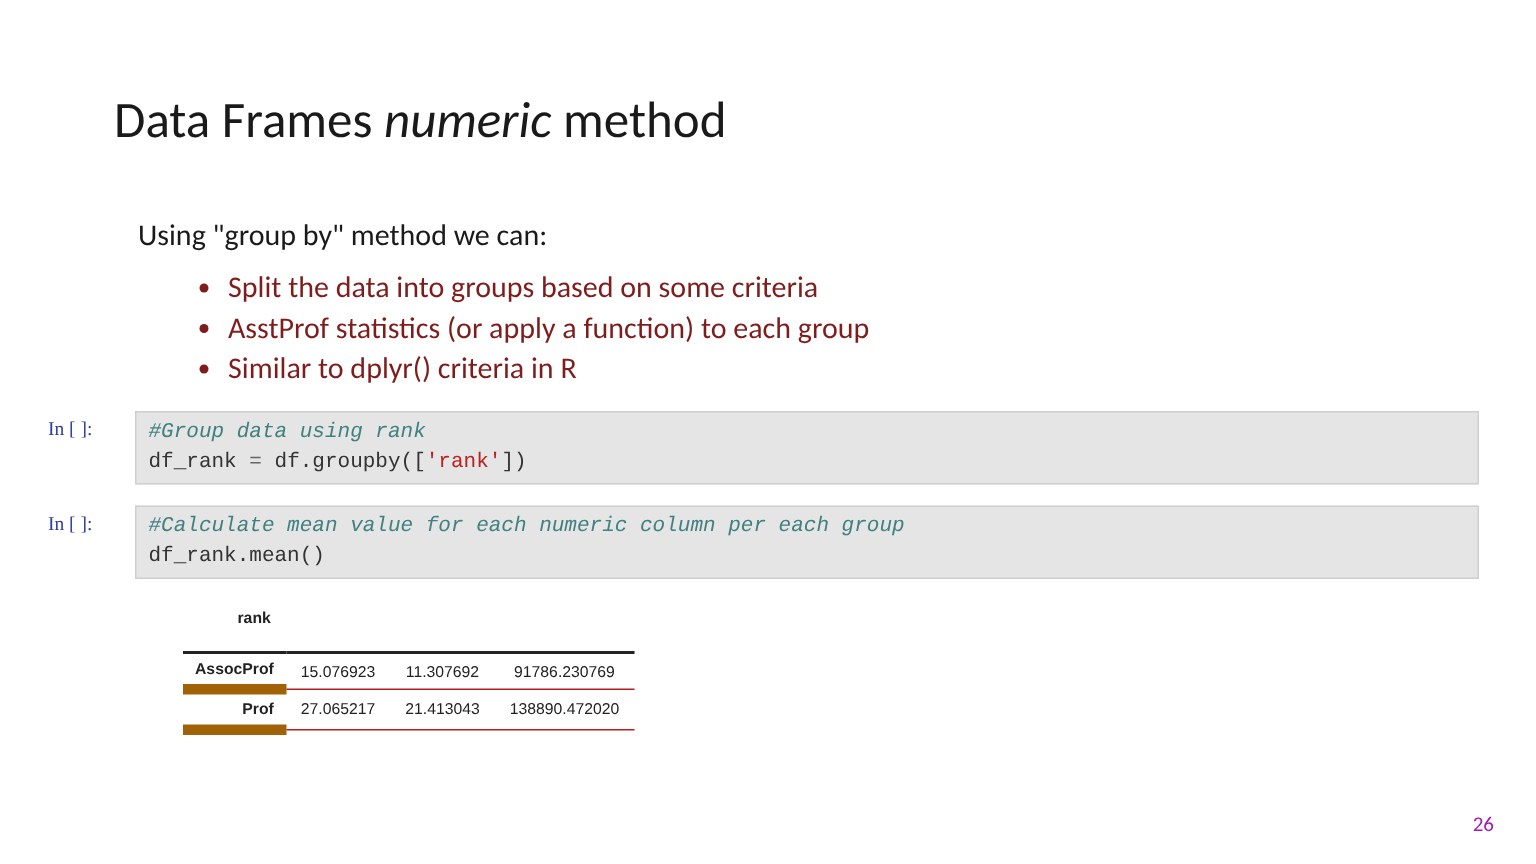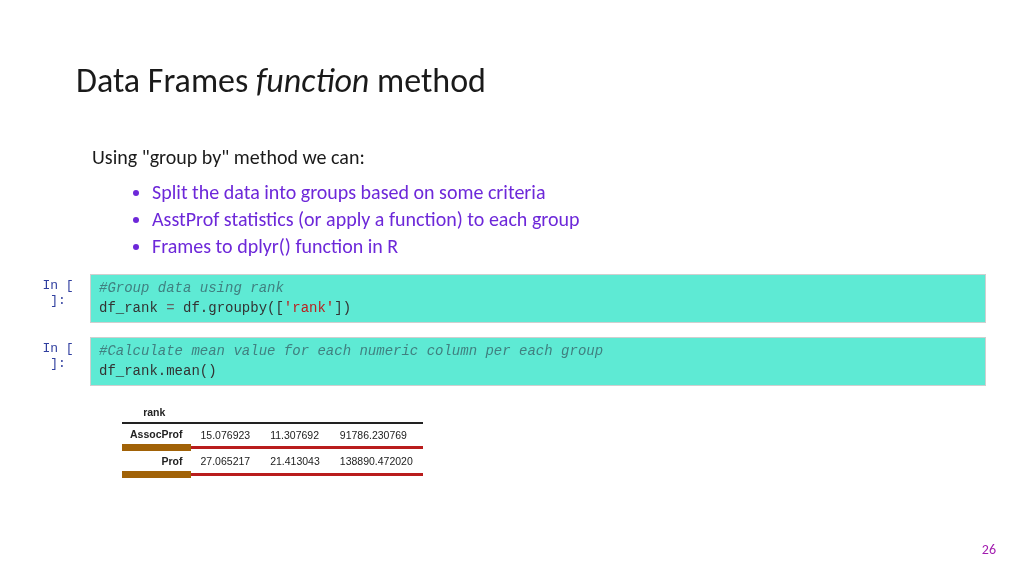--- a/index.html
+++ b/index.html
@@ -27,45 +27,45 @@
     .intro {
       font-size: 20px;
       color: #1a1a1a;
     }
     .bullets {
       margin: 10px 0 0 60px;
       list-style: disc;
     }
     .bullets li {
       font-size: 20px;
-      color: #6d28d9;
+      color: #7f1d1d;
       line-height: 1.35;
     }
     .notebook {
       margin: 14px 0 0 32px;
     }
     .cell {
       display: flex;
       align-items: flex-start;
       margin-bottom: 14px;
     }
     .prompt {
       width: 58px;
       min-width: 58px;
-      text-align: center;
-      font-family: Liberation Mono, monospace;
+      text-align: left;
+      font-family: Liberation Serif, serif;
       font-size: 13px;
       color: #303f9f;
       padding-top: 4px;
       padding-right: 6px;
     }
     .code {
       flex: 1;
       border: 1px solid #cfcfcf;
-      background: #5eead4;
+      background: #e5e5e5;
       padding: 4px 8px;
       font-family: "Courier New", monospace;
       font-size: 14px;
       line-height: 1.4;
       color: #333;
       margin-right: 38px;
       white-space: pre;
     }
     .cm-comment { color: #408080; font-style: italic; }
     .cm-str { color: #BA2121; }
@@ -77,62 +77,62 @@
       font-size: 10.5px;
       color: #222;
     }
     .output-table thead tr:first-child th {
       font-weight: 700;
       text-align: center;
       padding: 6px 10px;
       border-bottom: 1px solid #222;
     }
     .output-table thead tr.index-name th {
-      text-align: center;
-      padding: 6px 10px 4px 6px;
+      text-align: right;
+      padding: 6px 10px 16px 6px;
       border-bottom: 2px solid #222;
       font-weight: 700;
     }
     .output-table thead tr.index-name th.blank {
       border-bottom: 2px solid #222;
     }
     .output-table tbody th {
       text-align: right;
       font-weight: 700;
       padding: 4px 8px;
       border-bottom: 7px solid #a16207;
     }
     .output-table tbody td {
-      text-align: left;
+      text-align: center;
       padding: 4px 10px;
-      border-bottom: 3px solid #b91c1c;
+      border-bottom: 1px solid #b91c1c;
     }
     .page-number {
       position: absolute;
       right: 28px;
       bottom: 18px;
       color: #a21caf;
       font-size: 14px;
     }
   </style>
 </head>
 <body>
 
 <div class="slide">
 
   <h1 class="title">
-    <span>Data Frames </span><span class="italic">function</span><span> method</span>
+    <span>Data Frames </span><span class="italic">numeric</span><span> method</span>
   </h1>
 
   <div class="body">
     <p class="intro">Using "group by" method we can:</p>
     <ul class="bullets">
       <li>Split the data into groups based on some criteria</li>
       <li>AsstProf statistics (or apply a function) to each group</li>
-      <li>Frames to dplyr() function in R</li>
+      <li>Similar to dplyr() criteria in R</li>
     </ul>
   </div>
 
   <div class="notebook">
 
     <div class="cell">
       <div class="prompt">In [ ]:</div>
       <div class="code"><span class="cm-comment">#Group data using rank</span>
 <span>df_rank </span><span class="cm-op">=</span><span> df.groupby([</span><span class="cm-str">'rank'</span><span>])</span></div>
     </div>

